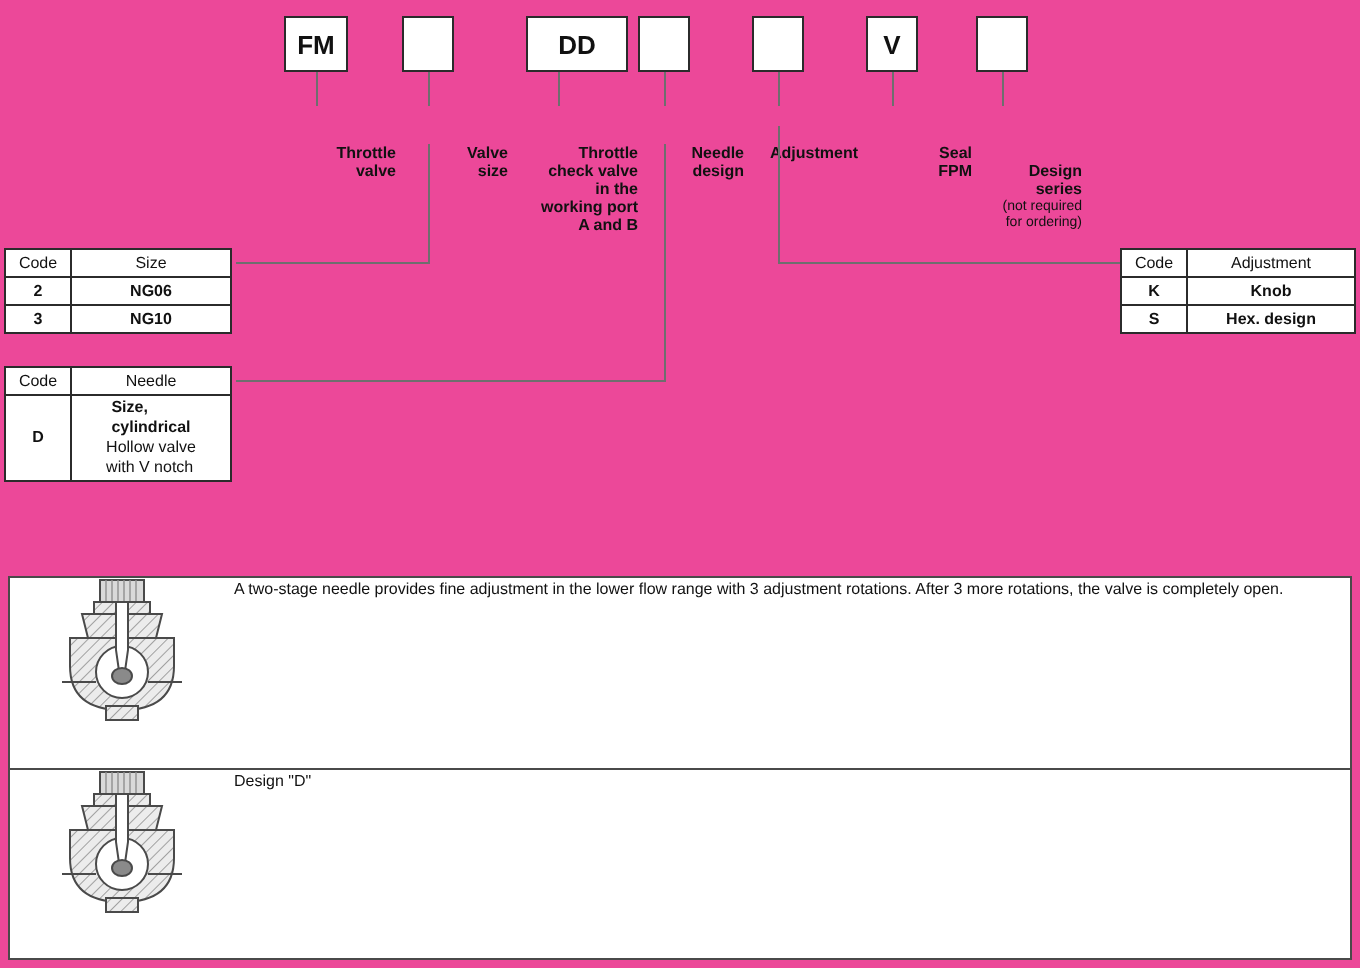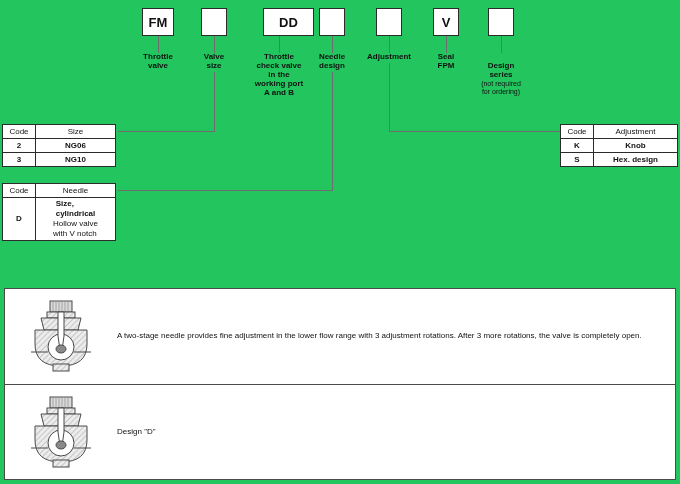--- a/index.html
+++ b/index.html
@@ -1,24 +1,24 @@
 <!DOCTYPE html>
 <html><head>
 <meta charset="utf-8">
 <style>
   *{margin:0;padding:0;box-sizing:border-box}
   html,body{background:#fff}
   body{font-family:"Liberation Sans",sans-serif;color:#111;-webkit-font-smoothing:antialiased}
-  .stage{position:relative;width:680px;height:484px;background:#22c55e;overflow:hidden}
+  .stage{position:relative;width:680px;height:484px;background:#ec4899;overflow:hidden}
 
   
   .code-box{position:absolute;top:8px;height:28px;border:1px solid #2b2b2b;background:#fff;
     display:flex;align-items:center;justify-content:center;font-weight:bold;font-size:13px}
-  .box-label{position:absolute;top:52px;width:80px;font-weight:bold;font-size:8px;line-height:9px;
-    text-align:center;white-space:pre-line}
+  .box-label{position:absolute;top:72px;width:80px;font-weight:bold;font-size:8px;line-height:9px;
+    text-align:right;white-space:pre-line}
   .box-label .sub{display:block;font-weight:normal;font-size:7px;line-height:8px;margin-top:1px;white-space:pre-line}
 
   
   .vline{position:absolute;width:1px;background:#6e6e6e}
   .hline{position:absolute;height:1px;background:#6e6e6e}
 
   
   .tbl{position:absolute;background:#fff;border:1px solid #2b2b2b;font-size:8px}
   .tr{display:flex}
   .tr + .tr{border-top:1px solid #2b2b2b}
@@ -26,21 +26,21 @@
     white-space:pre-line;min-height:13px;line-height:10px;padding:1px 2px}
   .td + .td{border-left:1px solid #2b2b2b}
   .col-code{width:32px}
   .col-val{width:80px}
   .col-adj{width:84px}
   .b{font-weight:bold}
 
   
   .notes{position:absolute;left:4px;top:288px;width:672px;height:192px;border:1px solid #4a4a4a;
     background:#fff;display:flex;flex-direction:column}
-  .note-row{flex:1;display:flex;align-items:center}
+  .note-row{flex:1;display:flex;align-items:flex-start}
   .note-row:first-child{border-bottom:1px solid #4a4a4a}
   .note-img{width:112px;display:flex;align-items:center;justify-content:center}
   .note-text{flex:1;display:flex;flex-direction:column;justify-content:center;font-size:8px;
     line-height:12px;padding-right:12px}
   .hidden-defs{position:absolute;width:0;height:0;overflow:hidden}
 </style>
 </head>
 <body>
 
 <div class="stage">

